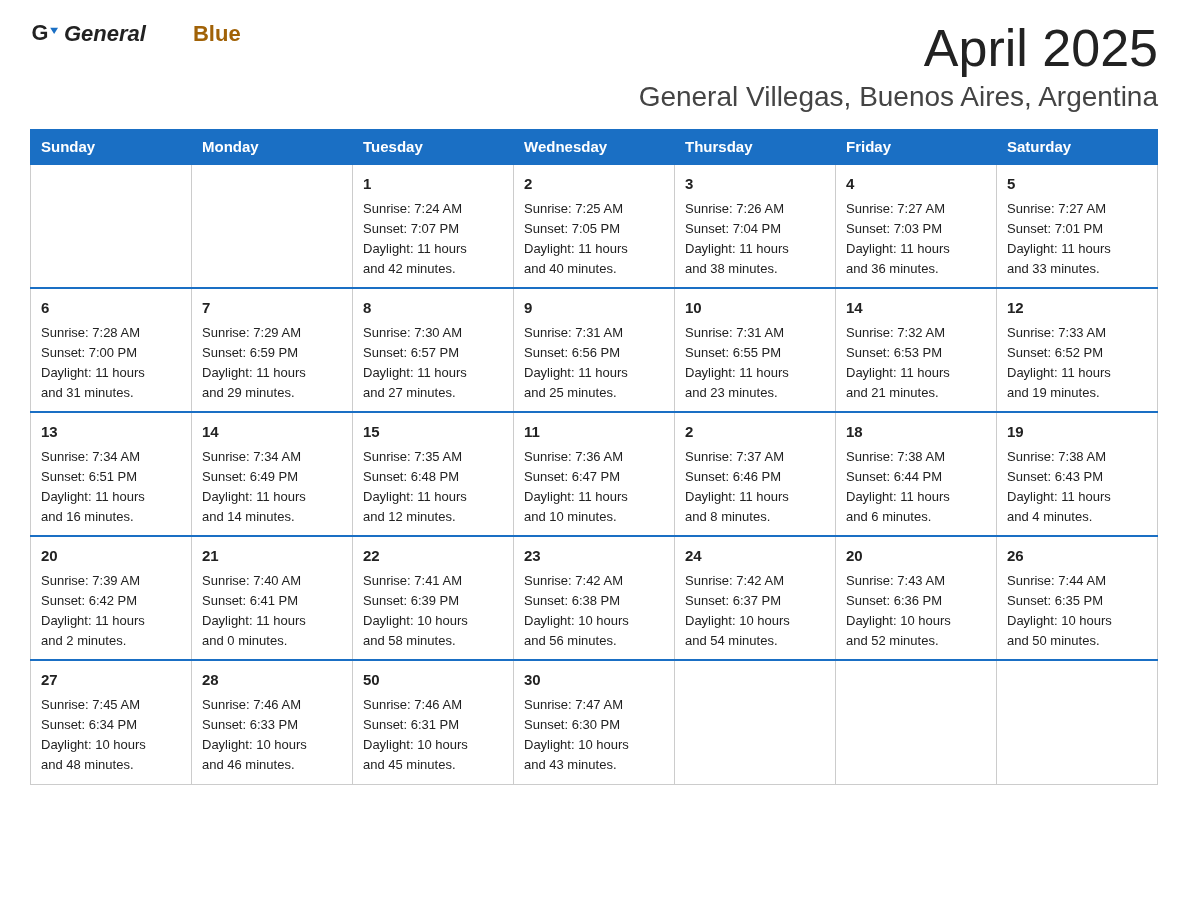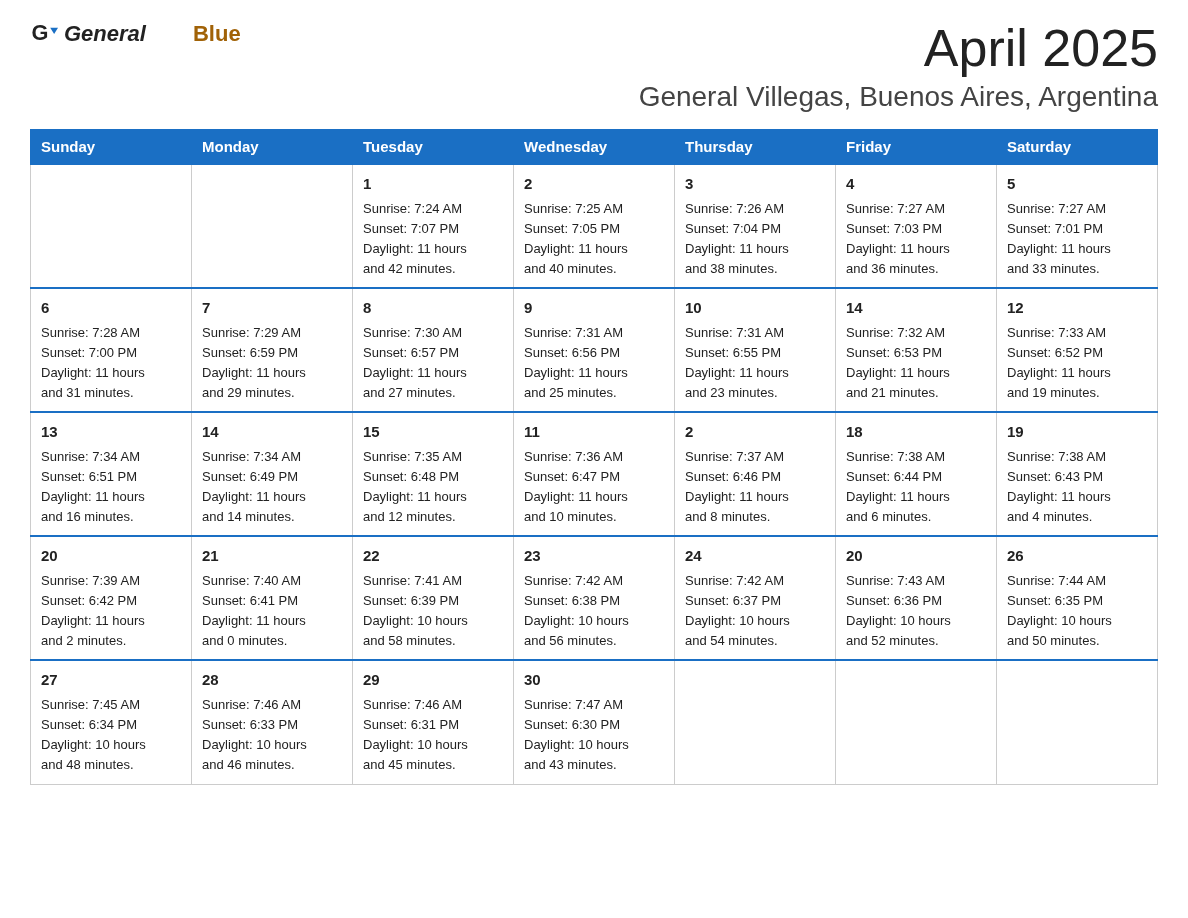--- a/index.html
+++ b/index.html
@@ -241,21 +241,21 @@
       <tr>
         <td>
           <span class="day-num">27</span>
           <div class="day-detail">Sunrise: 7:45 AM<br>Sunset: 6:34 PM<br>Daylight: 10 hours<br>and 48 minutes.</div>
         </td>
         <td>
           <span class="day-num">28</span>
           <div class="day-detail">Sunrise: 7:46 AM<br>Sunset: 6:33 PM<br>Daylight: 10 hours<br>and 46 minutes.</div>
         </td>
         <td>
-          <span class="day-num">29</span>
+          <span class="day-num">50</span>
           <div class="day-detail">Sunrise: 7:46 AM<br>Sunset: 6:31 PM<br>Daylight: 10 hours<br>and 45 minutes.</div>
         </td>
         <td>
           <span class="day-num">30</span>
           <div class="day-detail">Sunrise: 7:47 AM<br>Sunset: 6:30 PM<br>Daylight: 10 hours<br>and 43 minutes.</div>
         </td>
         <td class="empty-cell"></td>
         <td class="empty-cell"></td>
         <td class="empty-cell"></td>
       </tr>

